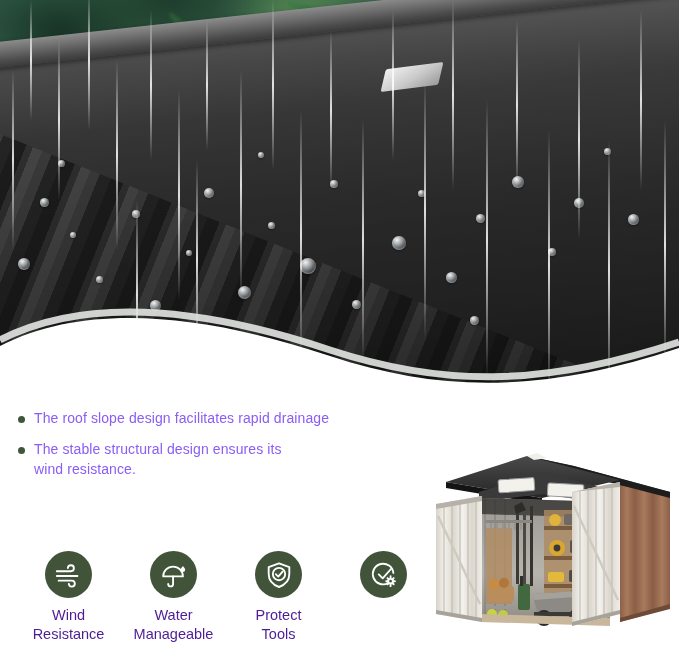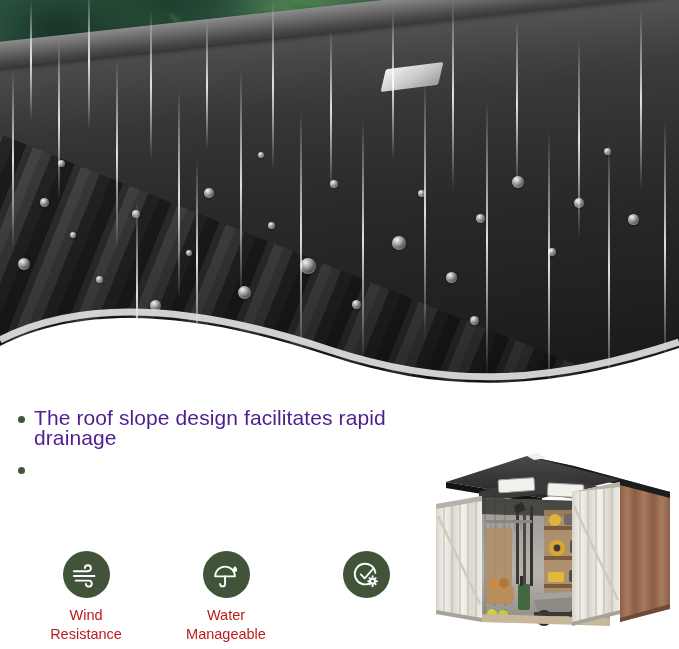--- a/index.html
+++ b/index.html
@@ -112,35 +112,35 @@
   .wave{position:absolute;left:0;bottom:-2px;width:679px;height:130px;}
 
   
   .bullets{position:absolute;left:18px;top:408px;width:420px;}
   .bullet-row{display:flex;align-items:flex-start;margin-bottom:11px;}
   .bullet-dot{
     width:7px;height:7px;border-radius:50%;background:#3f5738;
     margin-top:8px;margin-right:9px;flex:0 0 auto;
   }
   .bullet-text{
-    font-size:21px;line-height:20px;color:#4c1d95;
+    font-size:14px;line-height:20px;color:#8b5cf6;
     letter-spacing:.1px;
   }
 
   
   .features{position:absolute;left:16px;top:551px;width:420px;display:flex;}
   .feature{flex:1;display:flex;flex-direction:column;align-items:center;}
   .f-circle{
     width:47px;height:47px;border-radius:50%;
     background:#41543a;
     display:flex;align-items:center;justify-content:center;
     margin-bottom:8px;
   }
   .f-label{
-    font-size:14.5px;line-height:19px;color:#b91c1c;text-align:center;white-space:pre-line;
+    font-size:14.5px;line-height:19px;color:#4c1d95;text-align:center;white-space:pre-line;
   }
 
   
   .shed{position:absolute;left:424px;top:436px;width:255px;height:200px;}
 </style>
 </head>
 <body>
 
 <div id="stage">
 
@@ -227,20 +227,21 @@
     </svg>
   </div>
 
   <div class="bullets">
     <div class="bullet-row">
       <div class="bullet-dot"></div>
       <div class="bullet-text">The roof slope design facilitates rapid drainage</div>
     </div>
     <div class="bullet-row">
       <div class="bullet-dot"></div>
+      <div class="bullet-text" style="max-width:250px;">The stable structural design ensures its wind resistance.</div>
     </div>
   </div>
 
   <div class="features">
 
     <div class="feature">
       <div class="f-circle">
         <svg width="30" height="30" viewBox="0 0 32 32" fill="none" stroke="#ffffff" stroke-width="2" stroke-linecap="round">
           <path d="M3 12 H18 a3.2 3.2 0 1 0 -3.2 -3.4"></path>
           <path d="M3 17 H25"></path>
@@ -256,20 +257,31 @@
         <svg width="30" height="30" viewBox="0 0 32 32" fill="none" stroke="#ffffff" stroke-width="2" stroke-linecap="round" stroke-linejoin="round">
           <path d="M4.5 17.5 a10.5 10.5 0 0 1 21 0 Z"></path>
           <path d="M15 17.5 V25.5 a2.6 2.6 0 0 1 -5.2 0"></path>
           <path d="M25.5 6.5 c1.6 1.9 2.4 3 2.4 4 a2.4 2.4 0 0 1 -4.8 0 c0 -1 .8 -2.1 2.4 -4 Z" fill="#ffffff" stroke="none"></path>
         </svg>
       </div>
       <div class="f-label">Water
 Manageable</div>
     </div>
 
+    <div class="feature">
+      <div class="f-circle">
+        <svg width="30" height="30" viewBox="0 0 32 32" fill="none" stroke="#ffffff" stroke-width="2" stroke-linecap="round" stroke-linejoin="round">
+          <path d="M16 3.5 L27 7.5 V15 c0 7 -4.8 11.6 -11 13.8 C9.8 26.6 5 22 5 15 V7.5 Z"></path>
+          <circle cx="16" cy="15" r="6.6"></circle>
+          <path d="M12.6 15.1 L15.2 17.7 L19.8 12.3"></path>
+        </svg>
+      </div>
+      <div class="f-label">Protect
+Tools</div>
+    </div>
 
     <div class="feature">
       <div class="f-circle">
         <svg width="30" height="30" viewBox="0 0 32 32" fill="none" stroke="#ffffff" stroke-width="2" stroke-linecap="round" stroke-linejoin="round">
           <path d="M26 13.8 A11 11 0 1 0 20.4 24.6"></path>
           <path d="M10.4 15.4 L14.6 19.6 L23.4 9.6"></path>
           <circle cx="23" cy="22.6" r="2.5" fill="#41543a"></circle>
           <path d="M23 17.3 v1.9 M23 26 v1.9 M18.3 22.6 h1.9 M25.8 22.6 h1.9
                    M19.7 19.3 l1.3 1.3 M25 24.6 l1.3 1.3 M26.3 19.3 l-1.3 1.3 M21 24.6 l-1.3 1.3"></path>
         </svg>

